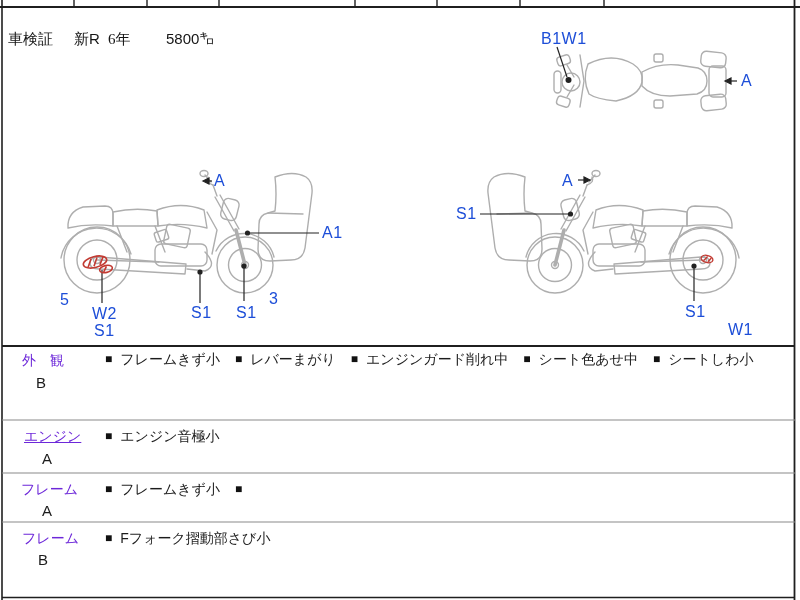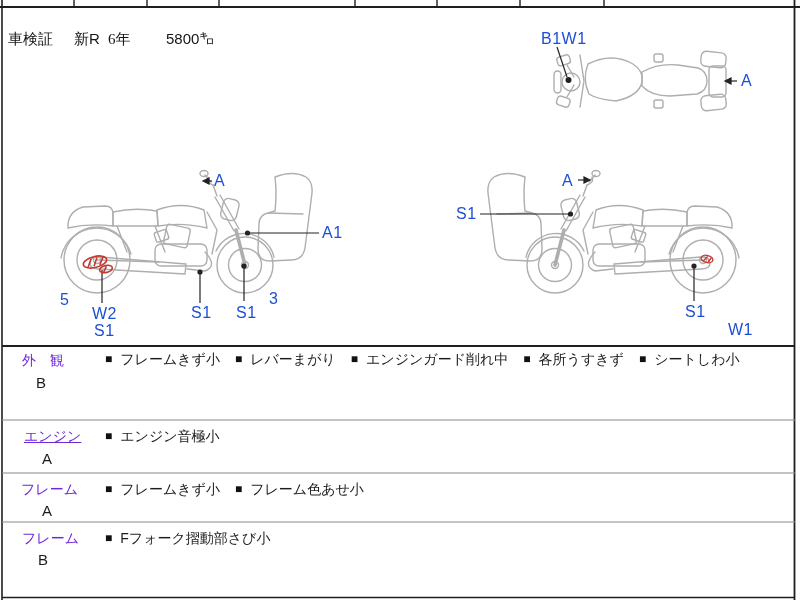--- a/index.html
+++ b/index.html
@@ -182,21 +182,21 @@
       <span class="item">
           <span class="bullet">■</span>
           <span>レバーまがり</span>
         </span>
       <span class="item">
           <span class="bullet">■</span>
           <span>エンジンガード削れ中</span>
         </span>
       <span class="item">
           <span class="bullet">■</span>
-          <span>各所うすきず</span>
+          <span>シート色あせ中</span>
         </span>
       <span class="item">
           <span class="bullet">■</span>
           <span>シートしわ小</span>
         </span>
     </div>
   </div>
 
   <div>
     <div class="abs cat" style="left:24px;top:428px;text-decoration:underline;">エンジン</div>
@@ -212,21 +212,20 @@
   <div>
     <div class="abs cat" style="left:21px;top:481px;">フレーム</div>
     <div class="abs grade" style="left:42px;top:502px;">A</div>
     <div class="abs items" style="left:105px;top:481px;">
       <span class="item">
           <span class="bullet">■</span>
           <span>フレームきず小</span>
         </span>
       <span class="item">
           <span class="bullet">■</span>
-          <span>フレーム色あせ小</span>
         </span>
     </div>
   </div>
 
   <div>
     <div class="abs cat" style="left:22px;top:530px;">フレーム</div>
     <div class="abs grade" style="left:38px;top:551px;">B</div>
     <div class="abs items" style="left:105px;top:530px;">
       <span class="item">
           <span class="bullet">■</span>

